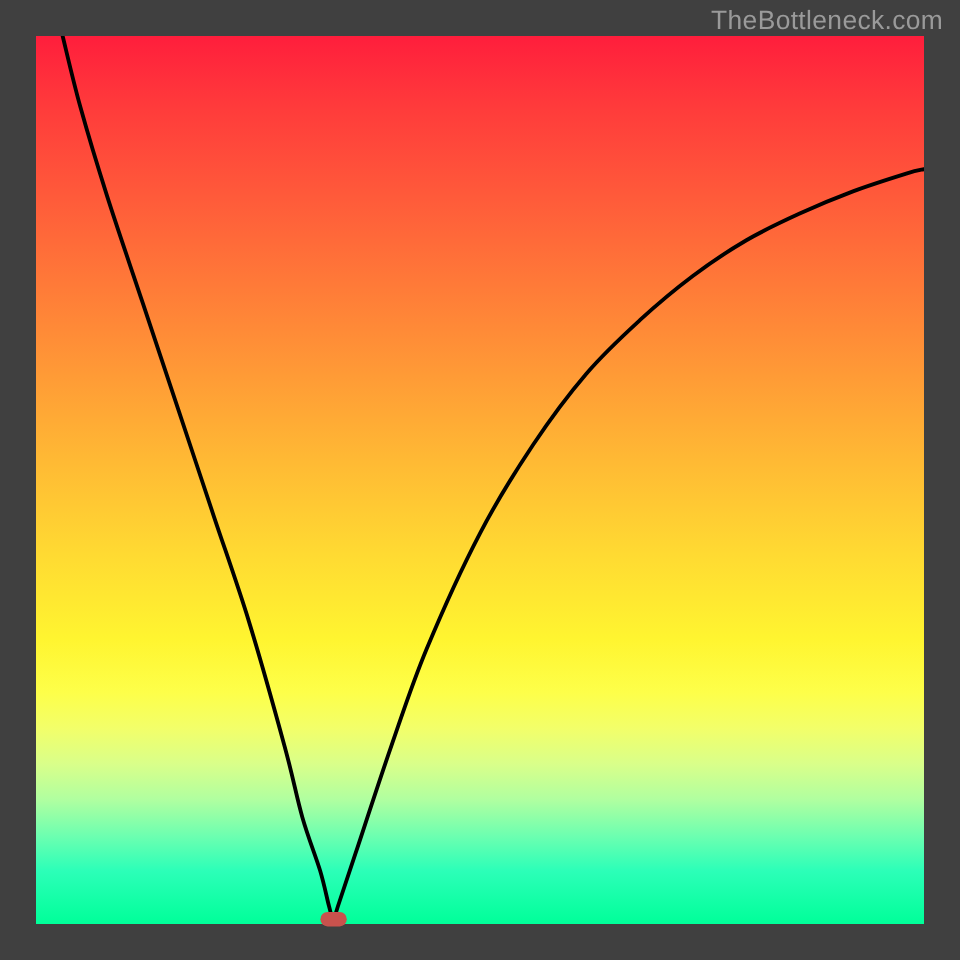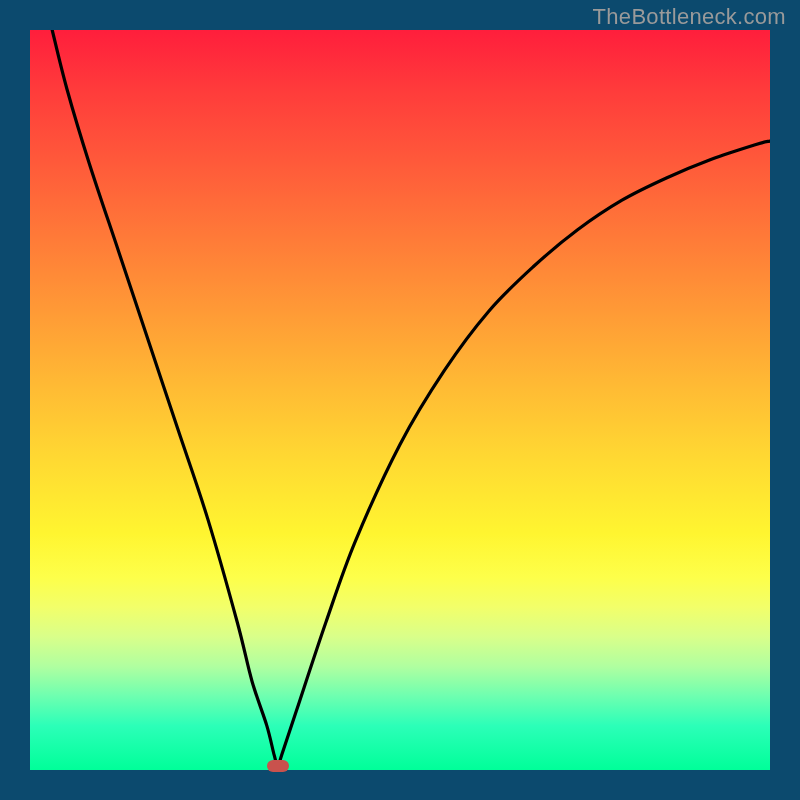--- a/index.html
+++ b/index.html
@@ -10,21 +10,21 @@
     background: #000000;
     overflow: hidden;
     font-family: Arial, Helvetica, sans-serif;
   }
   .frame {
     position: absolute;
     top: 0;
     left: 0;
     width: 800px;
     height: 800px;
-    background: #0c4a6e;
+    background: #404040;
   }
   .plot-area {
     position: absolute;
     top: 30px;
     left: 30px;
     width: 740px;
     height: 740px;
     background: linear-gradient(to bottom,
       #ff1e3c 0%,
       #ff3b3b 8%,

